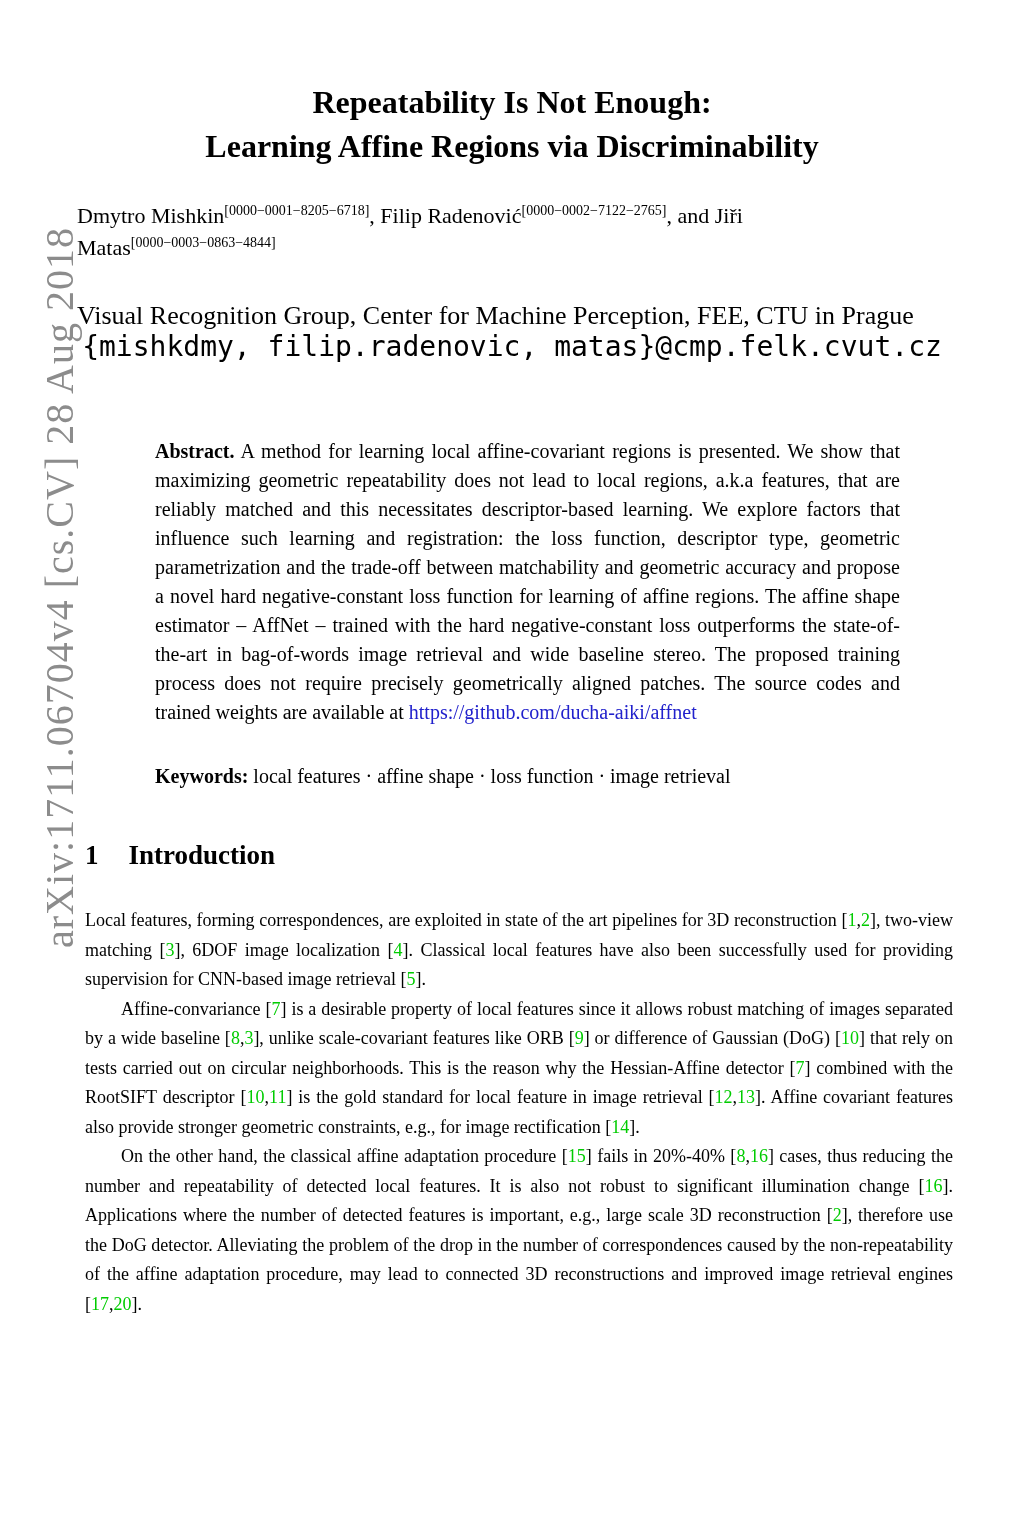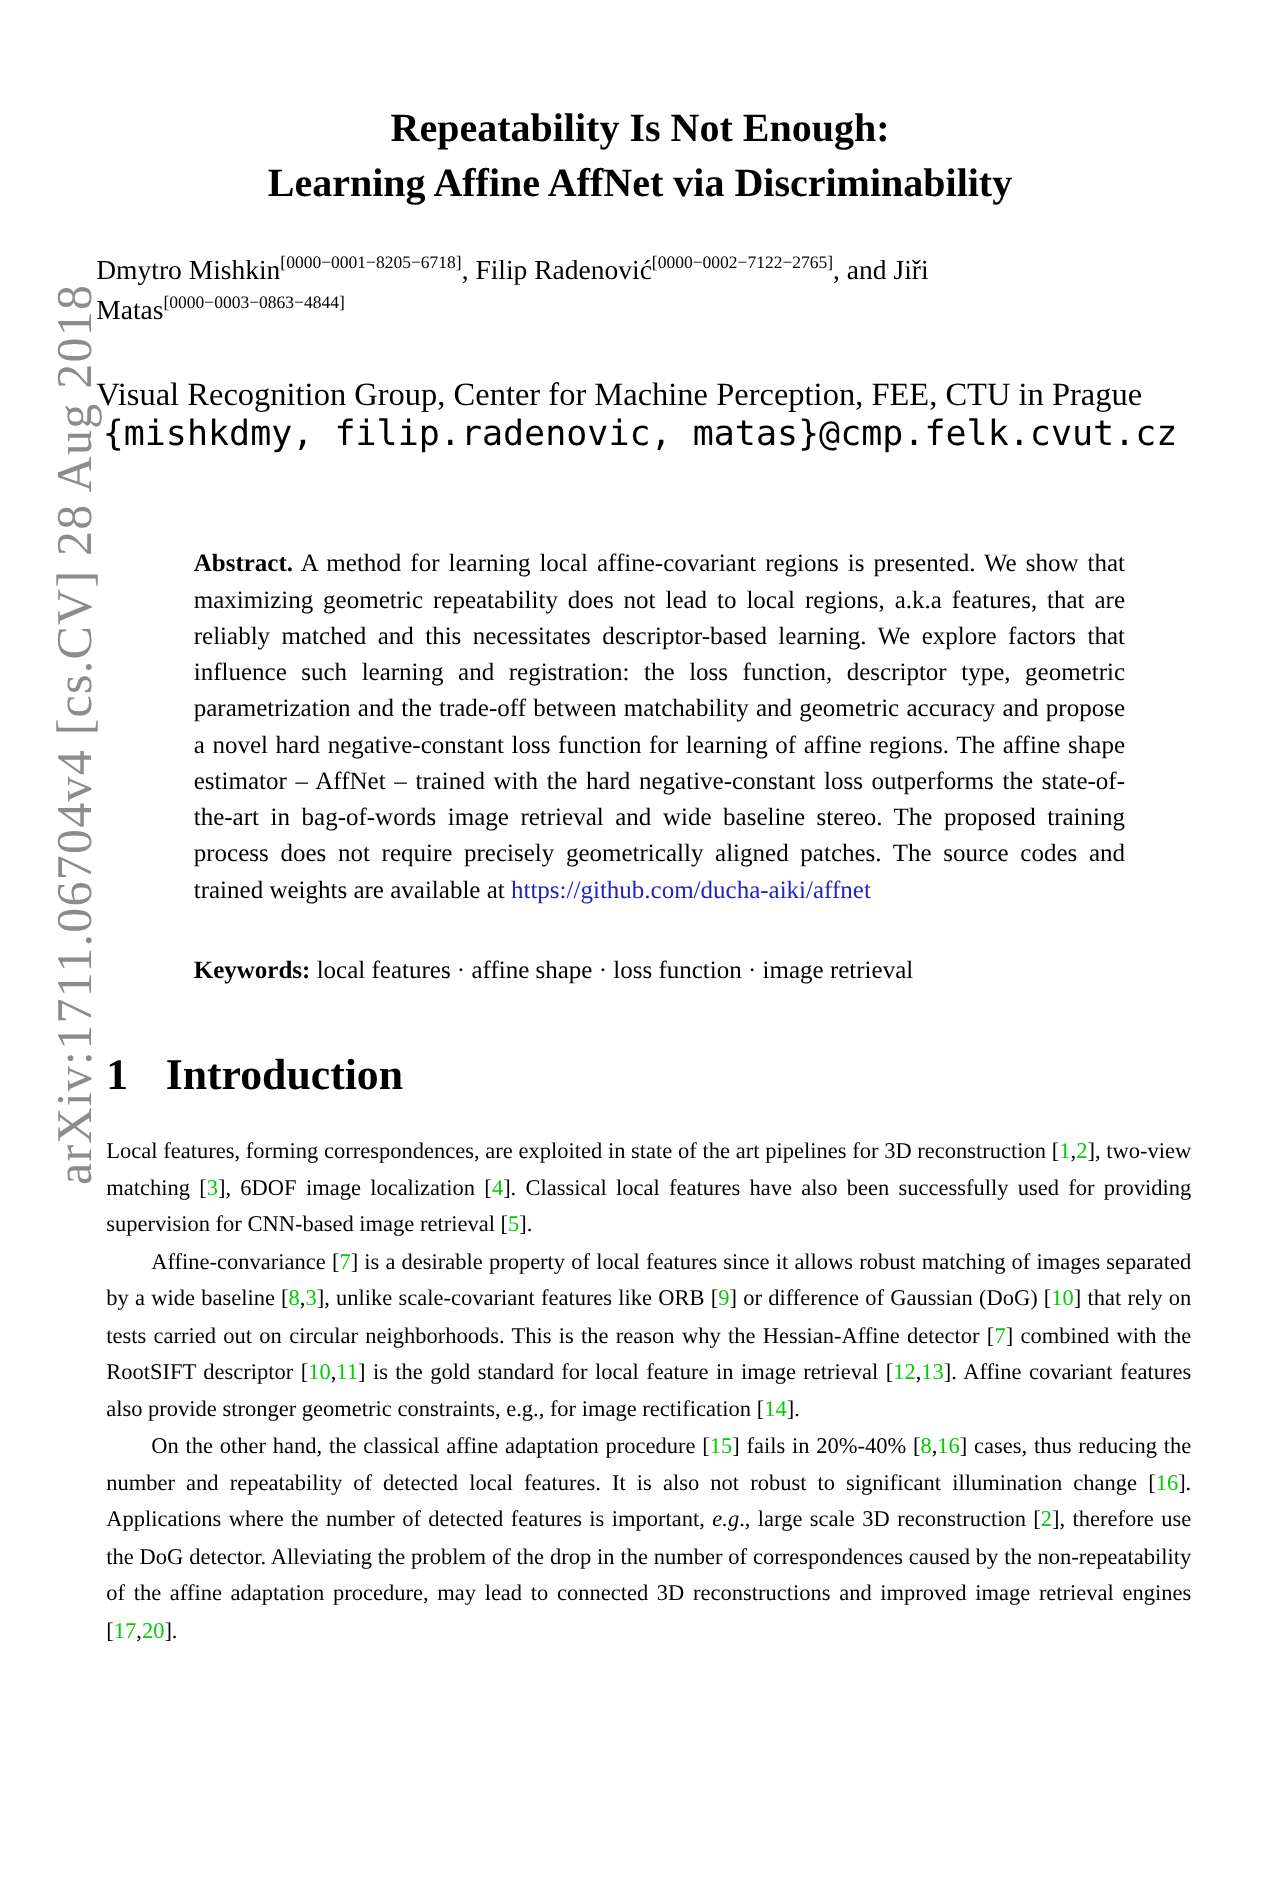--- a/index.html
+++ b/index.html
@@ -77,50 +77,50 @@
     top: 762px;
     left: 155px;
     width: 745px;
     font-size: 20px;
     line-height: 29px;
   }
   .heading {
     position: absolute;
     top: 840px;
     left: 85px;
-    font-size: 35px;
+    font-size: 27px;
     font-weight: bold;
   }
   .heading .htitle { margin-left: 30px; }
   .bodytext {
     position: absolute;
     top: 906px;
     left: 85px;
     width: 868px;
     font-size: 18px;
     line-height: 29.5px;
     text-align: justify;
   }
   .bodytext p { margin: 0; }
   .bodytext p.indent { text-indent: 36px; }
   .cite { color: #00cc00; }
   .link { color: #2121cc; }
-  .it { font-style: italic; }
+  .it { }
   .b { font-weight: bold; }
 </style>
 </head>
 <body>
 
 <div class="page">
 
   <div class="watermark">arXiv:1711.06704v4  [cs.CV]  28 Aug 2018</div>
 
   <div class="title-block">
     <div>Repeatability Is Not Enough:</div>
-    <div>Learning Affine AffNet via Discriminability</div>
+    <div>Learning Affine Regions via Discriminability</div>
   </div>
 
   <div class="authors">Dmytro Mishkin<span class="sup">[0000−0001−8205−6718]</span>, Filip Radenović<span class="sup">[0000−0002−7122−2765]</span>, and Jiři Matas<span class="sup">[0000−0003−0863−4844]</span></div>
 
   <div class="affil">Visual Recognition Group, Center for Machine Perception, FEE, CTU in Prague</div>
 
   <div class="email">{mishkdmy, filip.radenovic, matas}@cmp.felk.cvut.cz</div>
 
   <div class="abstract"><span class="b">Abstract.</span><span> A method for learning local affine-covariant regions is presented. We show that maximizing geometric repeatability does not lead to local regions, a.k.a features, that are reliably matched and this necessitates descriptor-based learning. We explore factors that influence such learning and registration: the loss function, descriptor type, geometric parametrization and the trade-off between matchability and geometric accuracy and propose a novel hard negative-constant loss function for learning of affine regions. The affine shape estimator – AffNet – trained with the hard negative-constant loss outperforms the state-of-the-art in bag-of-words image retrieval and wide baseline stereo. The proposed training process does not require precisely geometrically aligned patches. The source codes and trained weights are available at <span class="link">https://github.com/ducha-aiki/affnet</span></span></div>
 

